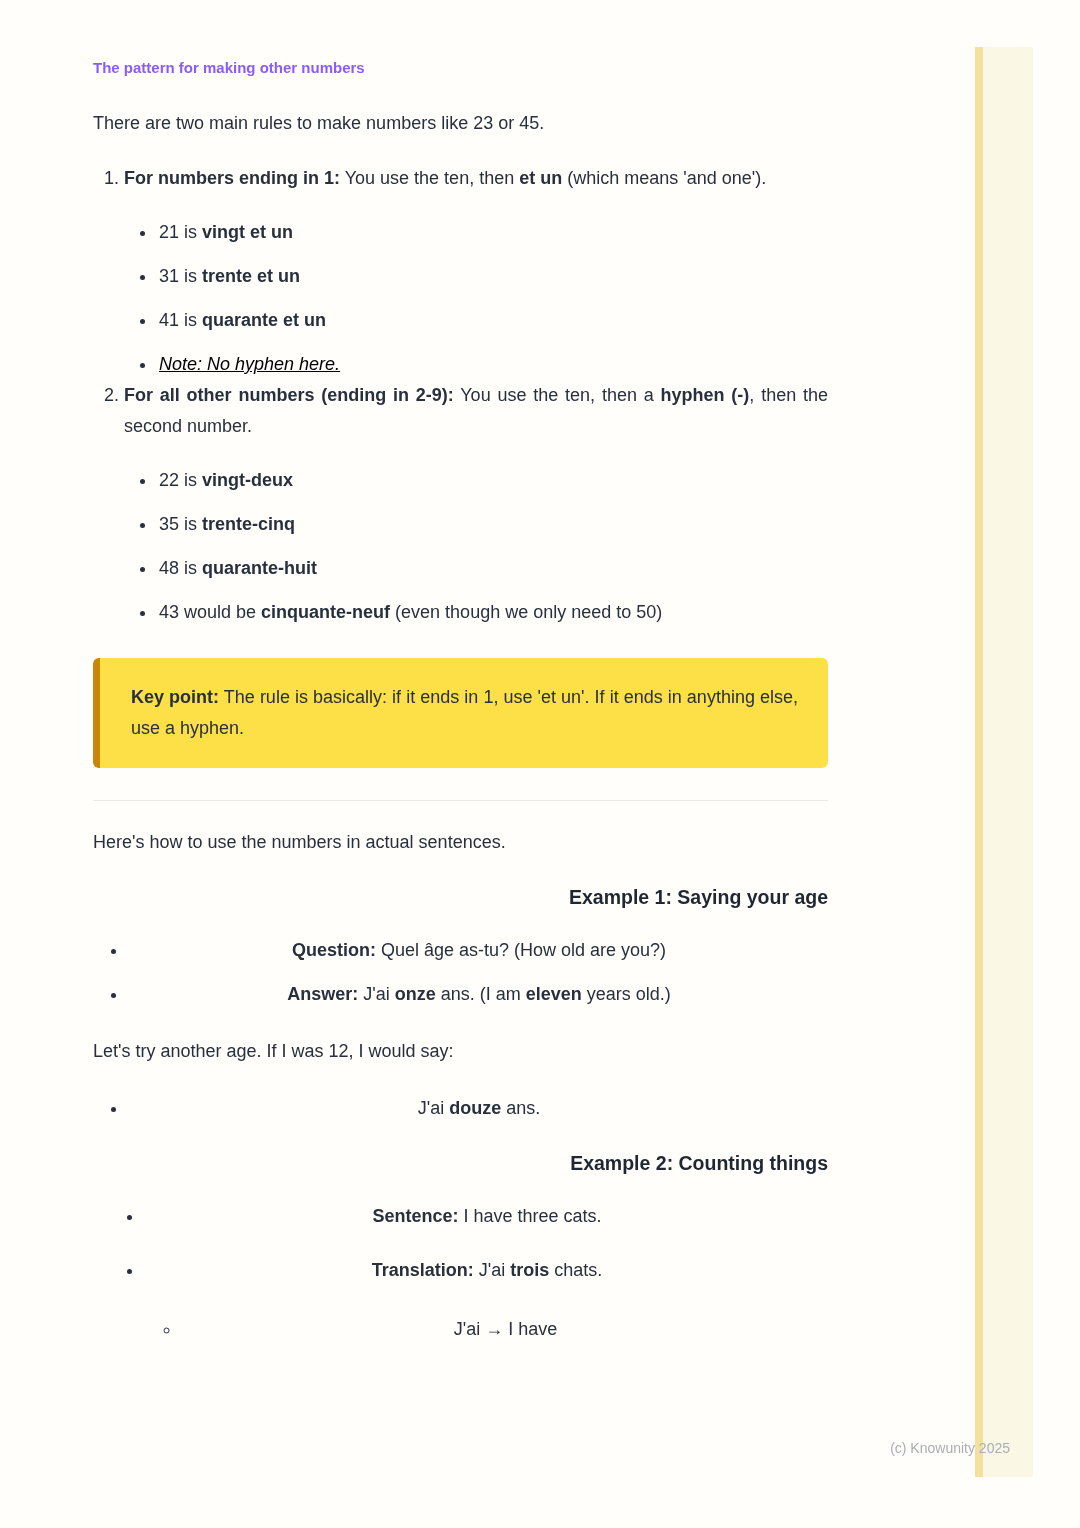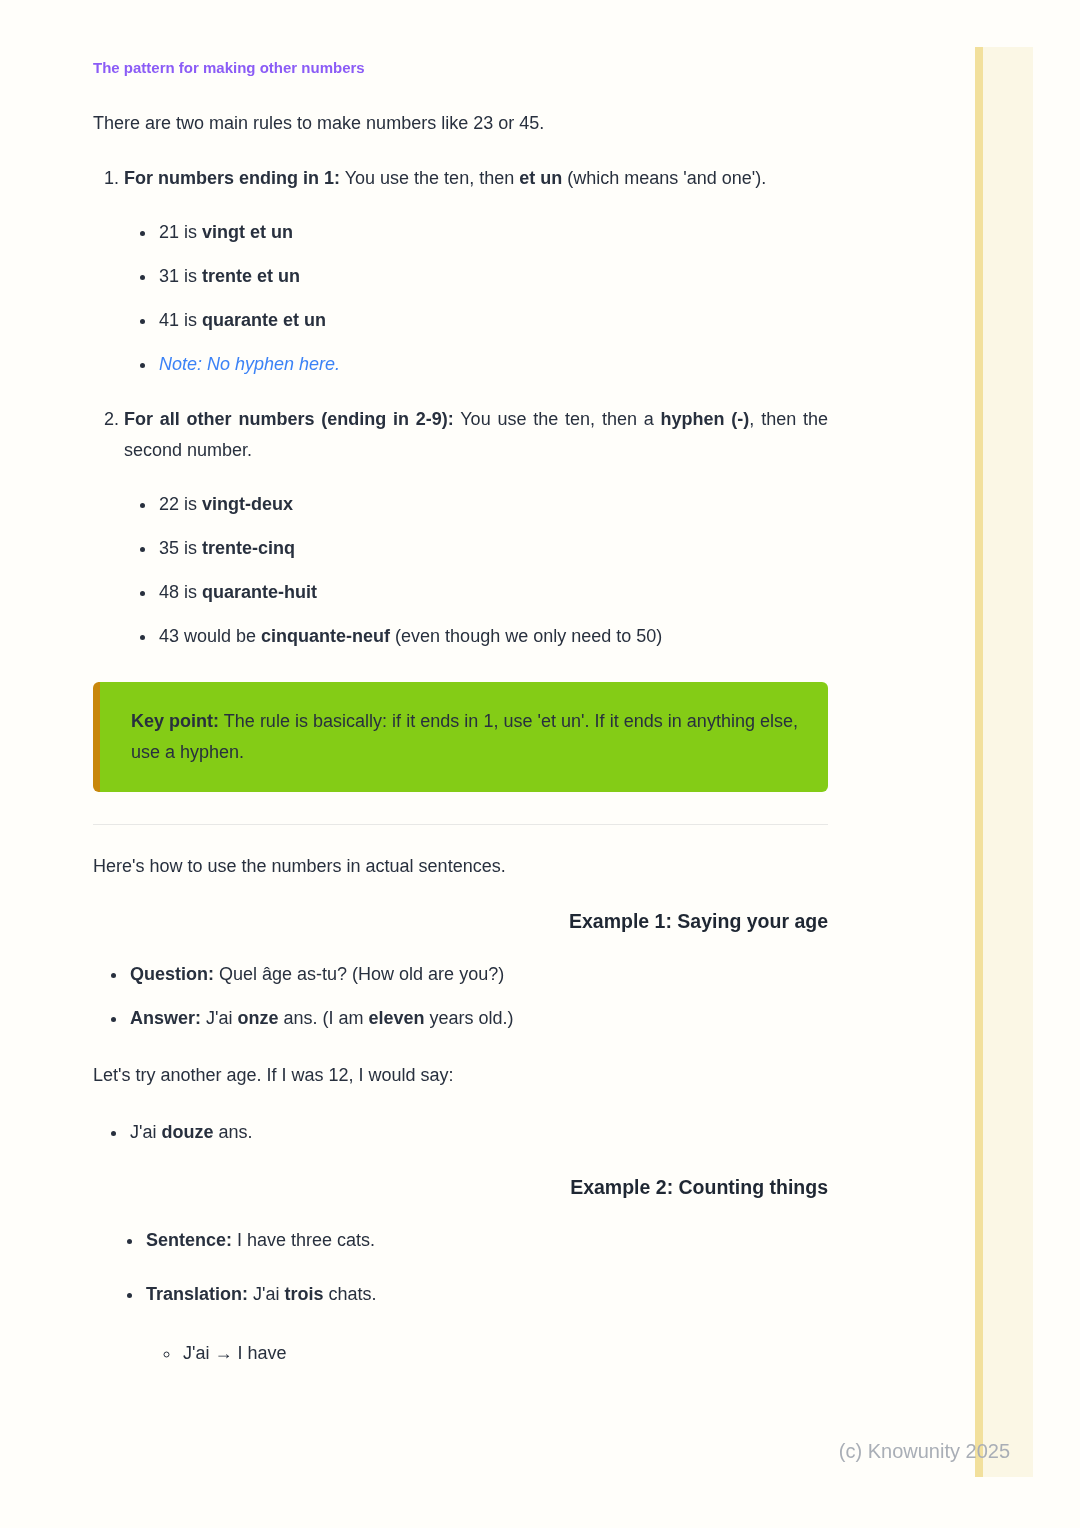--- a/index.html
+++ b/index.html
@@ -49,37 +49,37 @@
     margin: 0;
   }
   .intro { margin-bottom: 16px; }
 
   ol.rules {
     margin: 24px 0 0 0;
     padding: 0 0 0 31px;
     font-size: 18px;
     line-height: 31px;
   }
-  ol.rules > li { margin-bottom: 24px; }
+  ol.rules > li { }
   ol.rules > li:last-child { margin-bottom: 0; }
   .lead { text-align: justify; }
 
   ul.sub {
     list-style: disc outside;
     margin: 23px 0 0 0;
     padding: 0 0 0 33px;
     text-align: left;
   }
   ul.sub > li { margin-bottom: 13px; padding-left: 2px; }
   ul.sub > li:last-child { margin-bottom: 0; }
-  ul.sub i { color: #3b82f6; }
+  ul.sub i { color: #000000; text-decoration: underline; }
 
   .callout {
     margin-top: 30px;
-    background: #84cc16;
+    background: #fde047;
     border-left: 7px solid #C8870B;
     border-radius: 6px;
     padding: 24px 30px 24px 31px;
     font-size: 18px;
     line-height: 31px;
     text-align: justify;
   }
 
   hr.divider {
     border: none;
@@ -105,39 +105,39 @@
     text-align: right;
   }
 
   ul.example-list {
     list-style: disc outside;
     margin: 26px 0 0 0;
     padding: 0 0 0 35px;
     font-size: 18px;
     line-height: 31px;
   }
-  ul.example-list > li { margin-bottom: 13px; padding-left: 2px; }
+  ul.example-list > li { margin-bottom: 13px; padding-left: 2px; text-align: center; }
   ul.example-list > li:last-child { margin-bottom: 0; }
   ul.example-list.spaced > li { margin-bottom: 23px; margin-left: 16px; }
   ul.example-list.spaced > li:last-child { margin-bottom: 0; }
 
   ul.subsub {
     list-style: circle outside;
     margin: 28px 0 0 0;
     padding: 0 0 0 35px;
     font-size: 18px;
     line-height: 31px;
   }
   ul.subsub > li { padding-left: 2px; }
 
   .watermark {
     position: absolute;
     top: 1440px;
     right: 70px;
-    font-size: 20px;
+    font-size: 14px;
     color: #A9AEB6;
     z-index: 5;
   }
 </style>
 </head>
 <body>
 
 <div class="strip"></div>
 
 <div class="content">

